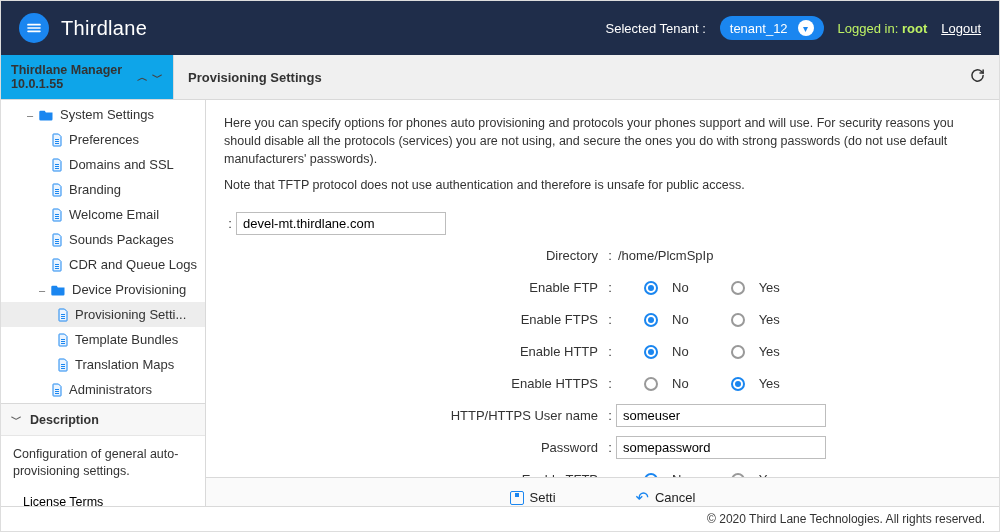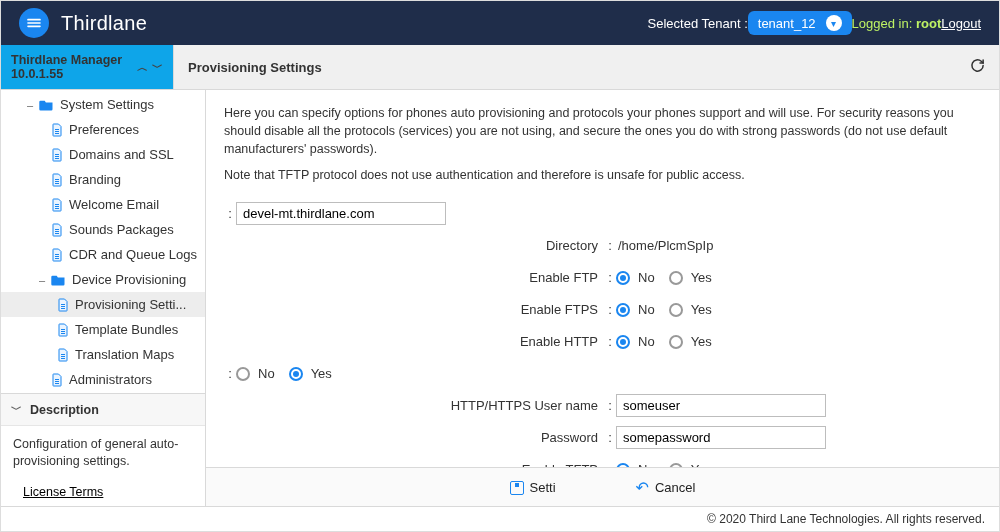--- a/index.html
+++ b/index.html
@@ -1,26 +1,26 @@
 <!DOCTYPE html>
 <html><head>
 <meta charset="utf-8">
 <style>
   * { box-sizing: border-box; margin: 0; padding: 0; }
   body { font-family: Arial, Helvetica, sans-serif; font-size: 13px; color: #333; background: #fff; width: 1000px; height: 532px; overflow: hidden; border: 1px solid #ddd; position: relative; }
 
   
-  .header { background: #1f2d4a; color: #fff; height: 44px; display: flex; align-items: center; padding: 0 18px; }
+  .header { background: #1f2d4a; color: #fff; height: 54px; display: flex; align-items: center; padding: 0 18px; }
   .logo-circle { width: 30px; height: 30px; border-radius: 50%; background: #1a86f0; display: flex; align-items: center; justify-content: center; margin-right: 12px; color: #fff; }
   .logo-circle svg { width: 16px; height: 16px; }
   .brand { font-size: 20px; font-weight: 400; letter-spacing: 0.3px; }
   .header-spacer { flex: 1; }
-  .header-right { display: flex; align-items: center; font-size: 13px; }
+  .header-right { display: flex; align-items: center; gap: 14px; font-size: 13px; }
   .tenant-label { color: #fff; }
-  .tenant-pill { background: #1a86f0; color: #fff; border-radius: 6px; padding: 4px 10px; display: inline-flex; align-items: center; gap: 10px; font-size: 13px; }
+  .tenant-pill { background: #1a86f0; color: #fff; border-radius: 12px; padding: 4px 10px; display: inline-flex; align-items: center; gap: 10px; font-size: 13px; }
   .tenant-pill .caret { width: 16px; height: 16px; border-radius: 50%; background: #fff; color: #1a86f0; display: inline-flex; align-items: center; justify-content: center; font-size: 10px; }
   .header .login-text { color: #bef264; }
   .header .login-text b { font-weight: bold; }
   .logout { color: #fff; text-decoration: underline; cursor: pointer; }
 
   
   .subrow { display: flex; border-bottom: 1px solid #d9d9d9; }
   .sidebar-head { width: 173px; background: #0ea5e9; border-right: 1px solid #d9d9d9; display: flex; align-items: center; padding: 8px 10px; font-weight: bold; font-size: 12.5px; }
   .sidebar-head .arrows { margin-left: auto; display: flex; gap: 4px; color: #444; font-size: 11px; }
   .content-head { flex: 1; background: #f0f0f0; display: flex; align-items: center; padding: 8px 14px; font-weight: bold; font-size: 13px; }
@@ -58,21 +58,21 @@
   .note { font-size: 12.5px; line-height: 1.45; margin-bottom: 16px; }
 
   .form-row { display: flex; align-items: center; margin-bottom: 6px; min-height: 26px; }
   .form-label { width: 380px; text-align: right; padding-right: 6px; font-size: 13px; }
   .form-label .req { color: #d40000; }
   .colon { width: 12px; text-align: center; }
   .form-field { flex: 1; display: flex; align-items: center; gap: 14px; }
   .form-field input[type="text"], .form-field input[type="password"] { width: 210px; padding: 3px 6px; border: 1px solid #bdbdbd; font-size: 13px; background: #fff; }
   .static-val { font-size: 13px; color: #333; padding-left: 2px; }
 
-  .radio-wrap { display: inline-flex; align-items: center; gap: 8px; }
+  .radio-wrap { display: inline-flex; align-items: center; gap: 14px; margin-left: 28px; }
   .radio { width: 14px; height: 14px; border-radius: 50%; border: 2px solid #999; display: inline-block; position: relative; }
   .radio.checked { border-color: #1a86f0; }
   .radio.checked::after { content:""; position:absolute; inset: 2px; border-radius:50%; background:#1a86f0; }
   .radio-label { font-size: 13px; }
 
   .action-bar { height: 40px; border-top: 1px solid #d9d9d9; background: #fafafa; display: flex; align-items: center; justify-content: center; gap: 80px; }
   .action { display: inline-flex; align-items: center; gap: 6px; cursor: pointer; font-size: 13px; color: #222; }
   .save-ico { width: 14px; height: 14px; border: 1.5px solid #1a86f0; border-radius: 2px; position: relative; display:inline-block; }
   .save-ico::after { content:""; position:absolute; top:1px; left:4px; width:4px; height:4px; background:#1a86f0; }
   .cancel-ico { color:#1a86f0; font-size:16px; display:inline-block; }
@@ -331,20 +331,21 @@
               <span class="radio-label">No</span>
             </span>
           <span class="radio-wrap">
               <span class="radio"></span>
               <span class="radio-label">Yes</span>
             </span>
         </div>
       </div>
 
       <div class="form-row">
+        <div class="form-label"><span>Enable HTTPS</span></div>
         <div class="colon">:</div>
         <div class="form-field">
           <span class="radio-wrap">
               <span class="radio"></span>
               <span class="radio-label">No</span>
             </span>
           <span class="radio-wrap">
               <span class="radio checked"></span>
               <span class="radio-label">Yes</span>
             </span>

